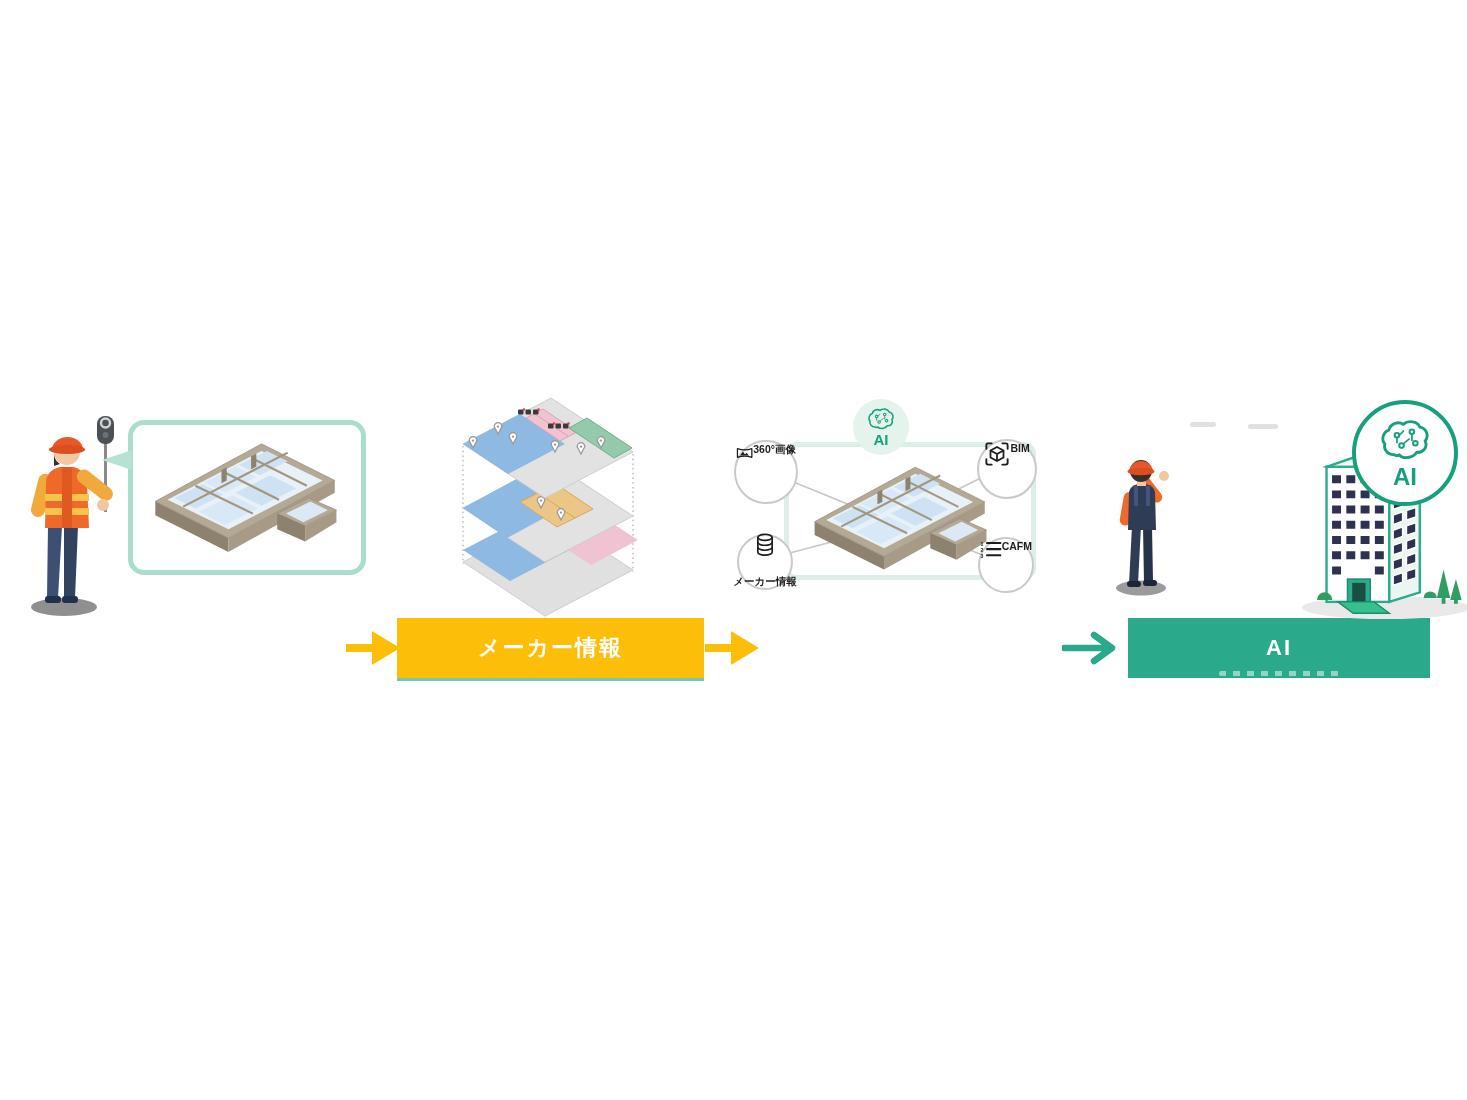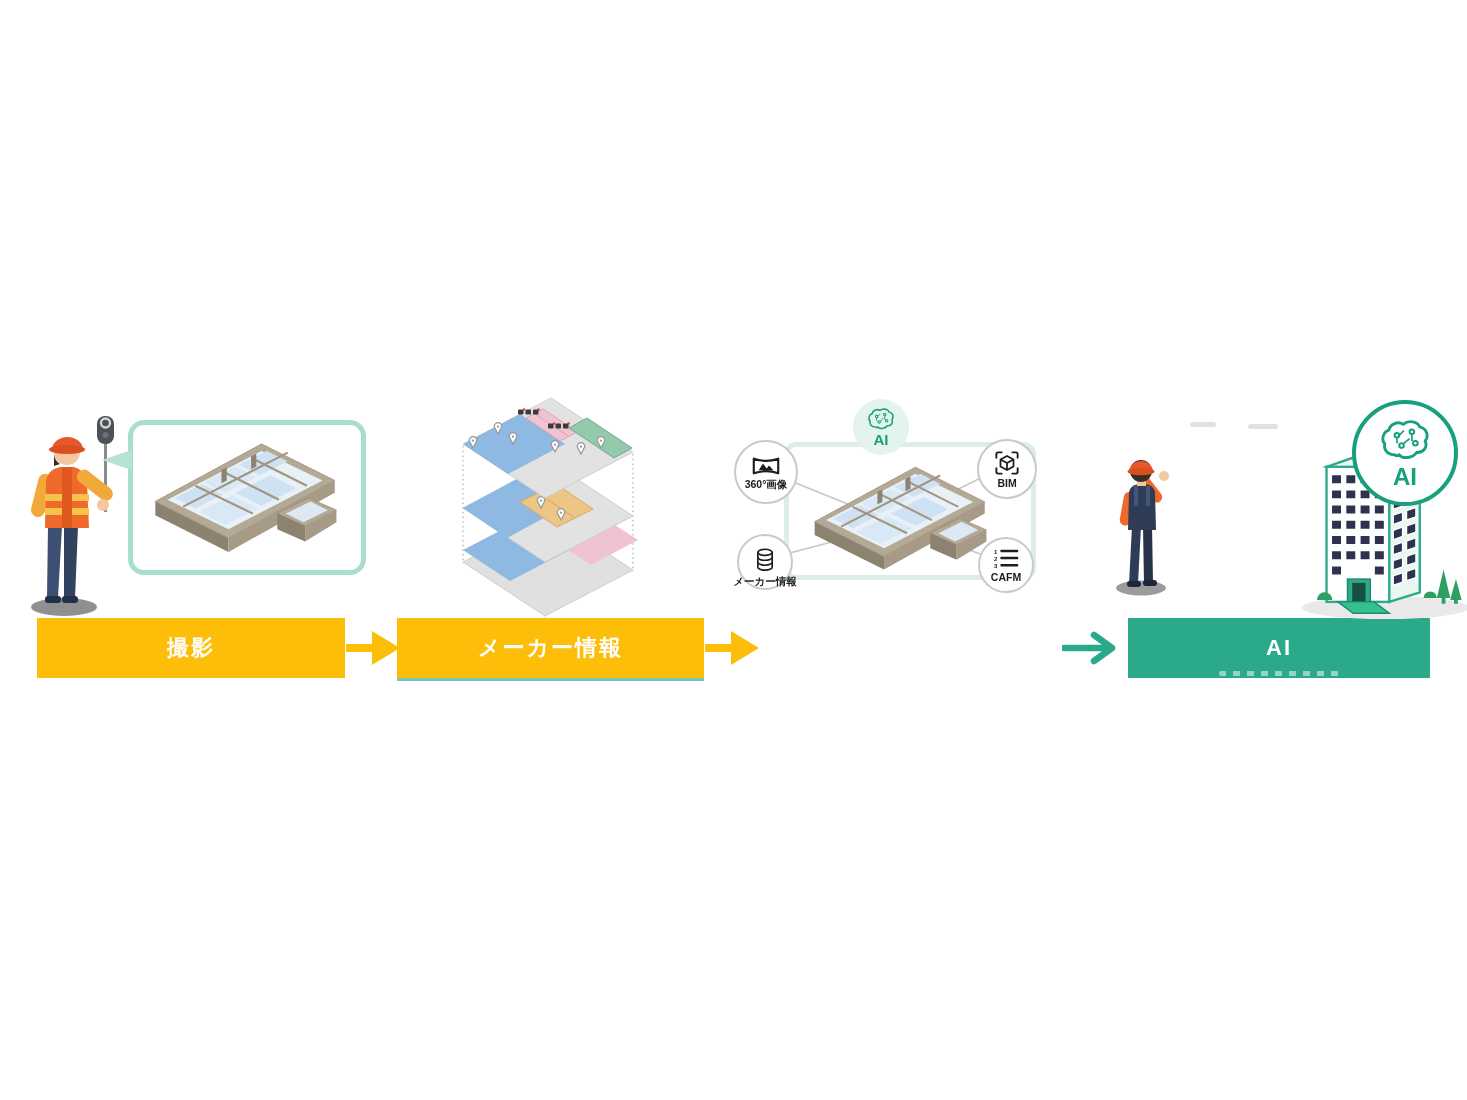--- a/index.html
+++ b/index.html
@@ -11,21 +11,21 @@
   .banner{position:absolute;top:618px;height:60px;display:flex;align-items:center;justify-content:center;
           color:#ffffff;font-weight:bold;font-size:22px;letter-spacing:2px;}
   .banner.yellow{background:#FCBE08;}
   .banner.teal{background:#2AA98B;}
   .banner .remnant{position:absolute;bottom:2px;left:22%;width:56%;height:5px;border-radius:2px;opacity:.55;
           background:repeating-linear-gradient(90deg,rgba(255,255,255,.9) 0 7px,rgba(255,255,255,0) 7px 14px);}
   .teal-underline{box-shadow:0 3px 0 0 rgba(42,169,139,.65);}
 
   
   .node{position:absolute;background:#ffffff;border:2px solid #c9c9c9;border-radius:50%;
-        display:flex;flex-direction:column;align-items:center;justify-content:center;z-index:6;}
+        display:flex;justify-content:center;z-index:6;}
   .node .lbl{font-size:10.5px;font-weight:bold;color:#1d1d1d;white-space:nowrap;line-height:1;margin-top:2px;}
   .node-ai{position:absolute;background:#E4F3EC;border-radius:50%;display:flex;flex-direction:column;
         align-items:center;justify-content:center;z-index:6;}
   .node-ai .lbl{font-size:15px;font-weight:bold;color:#17A07E;line-height:1;}
 
   
   .bubble{position:absolute;left:128px;top:420px;width:238px;height:155px;background:#ffffff;
           border:5px solid #A9DDCD;border-radius:16px;box-sizing:border-box;z-index:3;}
 
   .ai-badge{position:absolute;left:1352px;top:400px;width:106px;height:106px;border-radius:50%;
@@ -330,23 +330,20 @@
     <use href="#green-building"></use>
   </svg>
 
   <div class="ai-badge">
     <svg width="58" height="46" viewBox="0 0 100 80" style="color:#17A07E">
         <use href="#brain-icon"></use>
       </svg>
     <div class="lbl">AI</div>
   </div>
 
-  <div class="banner yellow" style="left:37px;width:308px">
-    <span>撮影</span>
-  </div>
 
   <svg class="abs" style="left:346px;top:629px;z-index:5" width="56" height="38" viewBox="0 0 56 38">
     <rect x="0" y="15" width="31" height="8" fill="#FCBE08"></rect>
     <polygon points="26,2 54,19 26,36" fill="#FCBE08"></polygon>
   </svg>
 
   <div class="banner yellow teal-underline" style="left:397px;width:307px">
     <span>メーカー情報</span>
   </div>
 

